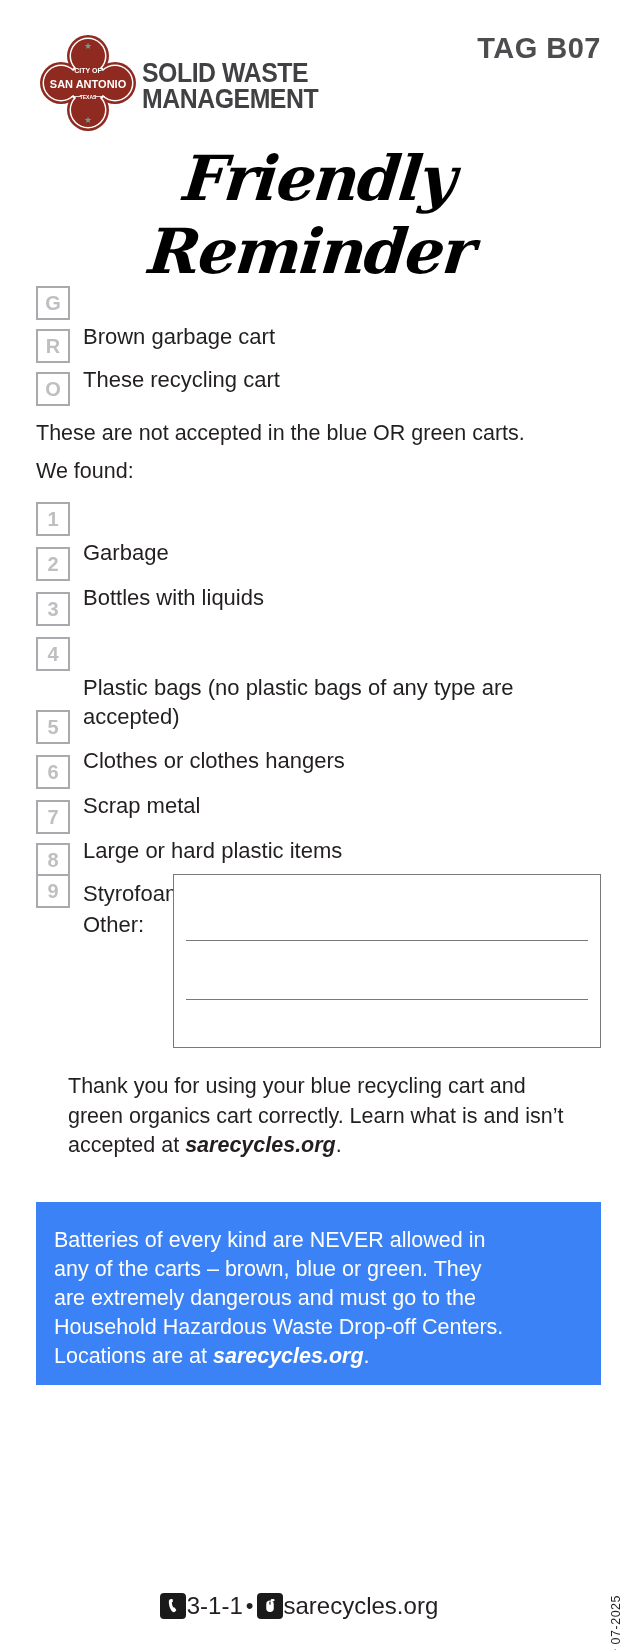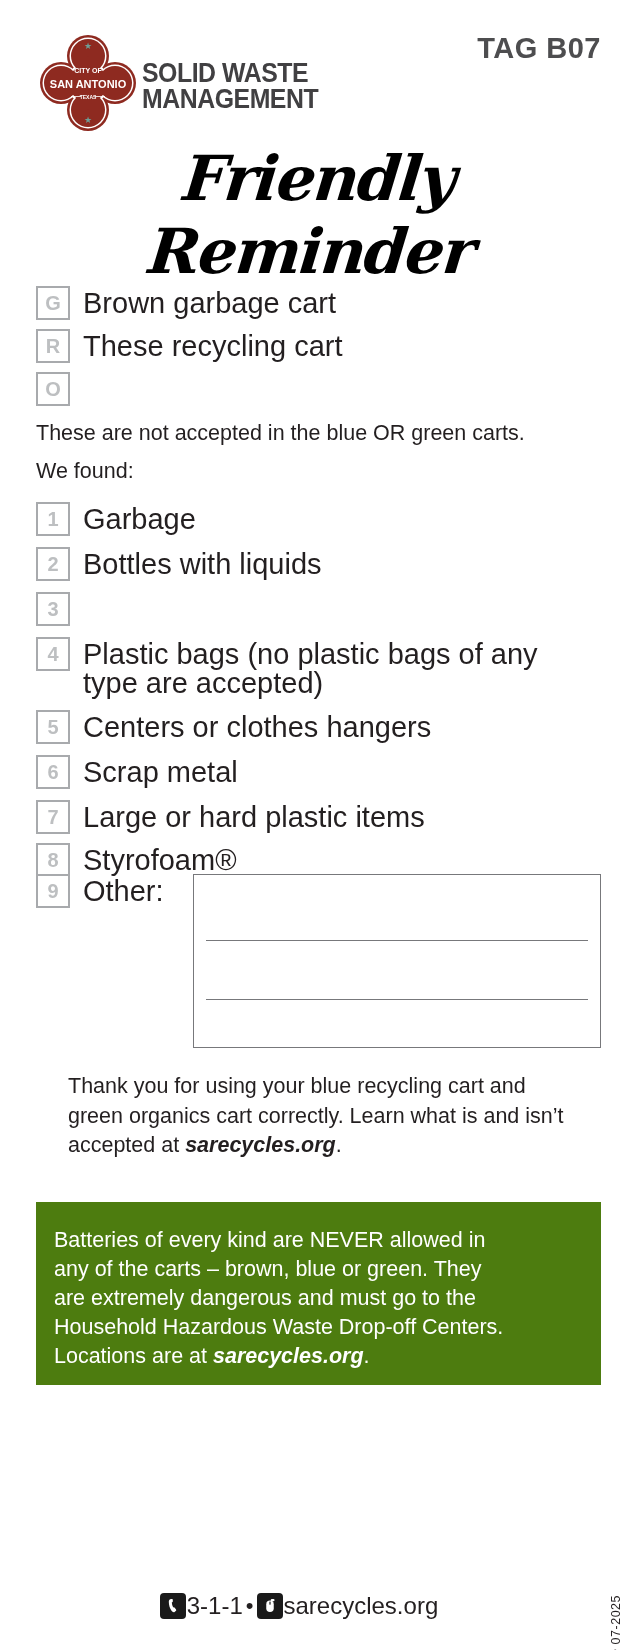--- a/index.html
+++ b/index.html
@@ -20,33 +20,33 @@
          font-family:"DejaVu Serif",serif;font-style:italic;font-weight:bold;
          font-size:62px;letter-spacing:-2px;transform:skewX(-6deg);color:#000;}
 
   .para{position:absolute;left:0;font-size:21.5px;line-height:29px;color:#231f20;}
 
   
   .check-row{position:absolute;left:0;display:flex;gap:13px;align-items:flex-start;}
   .cbox{flex:0 0 auto;width:30px;height:30px;border:2px solid #a8aaad;background:#fff;
         display:flex;align-items:center;justify-content:center;
         font-size:20px;font-weight:bold;color:#bdbfc1;}
-  .clabel{font-size:29px;line-height:29px;padding-top:3px;color:#231f20;}
+  .clabel{font-size:22px;line-height:29px;padding-top:3px;color:#231f20;margin-top:33px;}
   .clabel.wrap{max-width:462px;}
 
   
   .writein{flex:1 1 auto;height:172px;border:1px solid #77787b;position:relative;background:#fff;}
   .writein .wline{position:absolute;left:12px;right:12px;border-top:1px solid #77787b;}
   .writein .wline.l1{top:38%;}
   .writein .wline.l2{top:72%;}
 
   .thanks{position:absolute;top:1072px;left:0;font-size:21.5px;line-height:29.5px;margin-left:32px;}
   .site{font-weight:bold;font-style:italic;}
 
-  .warnbox{position:absolute;top:1202px;left:0;right:0;height:183px;background:#4d7c0f;
+  .warnbox{position:absolute;top:1202px;left:0;right:0;height:183px;background:#3b82f6;
            color:#ffffff;box-sizing:border-box;padding:24px 18px 0 18px;
            font-size:21.5px;line-height:29px;}
 
   
   .footer{position:absolute;left:0;right:40px;top:1592px;display:flex;justify-content:center;
           align-items:center;gap:1px;font-size:24px;color:#231f20;}
   .ficon{width:26px;height:26px;background:#1a1a1a;border-radius:4px;display:flex;
          align-items:center;justify-content:center;}
   .bullet{font-size:22px;padding:0 2px;}
 
@@ -129,21 +129,21 @@
     </div>
     <div class="check-row" style="top:592px;">
       <div class="cbox">3</div>
     </div>
     <div class="check-row" style="top:637px;">
       <div class="cbox">4</div>
       <div class="clabel wrap">Plastic bags (no plastic bags of any type are accepted)</div>
     </div>
     <div class="check-row" style="top:710px;">
       <div class="cbox">5</div>
-      <div class="clabel">Centers or clothes hangers</div>
+      <div class="clabel">Clothes or clothes hangers</div>
     </div>
     <div class="check-row" style="top:755px;">
       <div class="cbox">6</div>
       <div class="clabel">Scrap metal</div>
     </div>
     <div class="check-row" style="top:800px;">
       <div class="cbox">7</div>
       <div class="clabel">Large or hard plastic items</div>
     </div>
     <div class="check-row" style="top:843px;">

